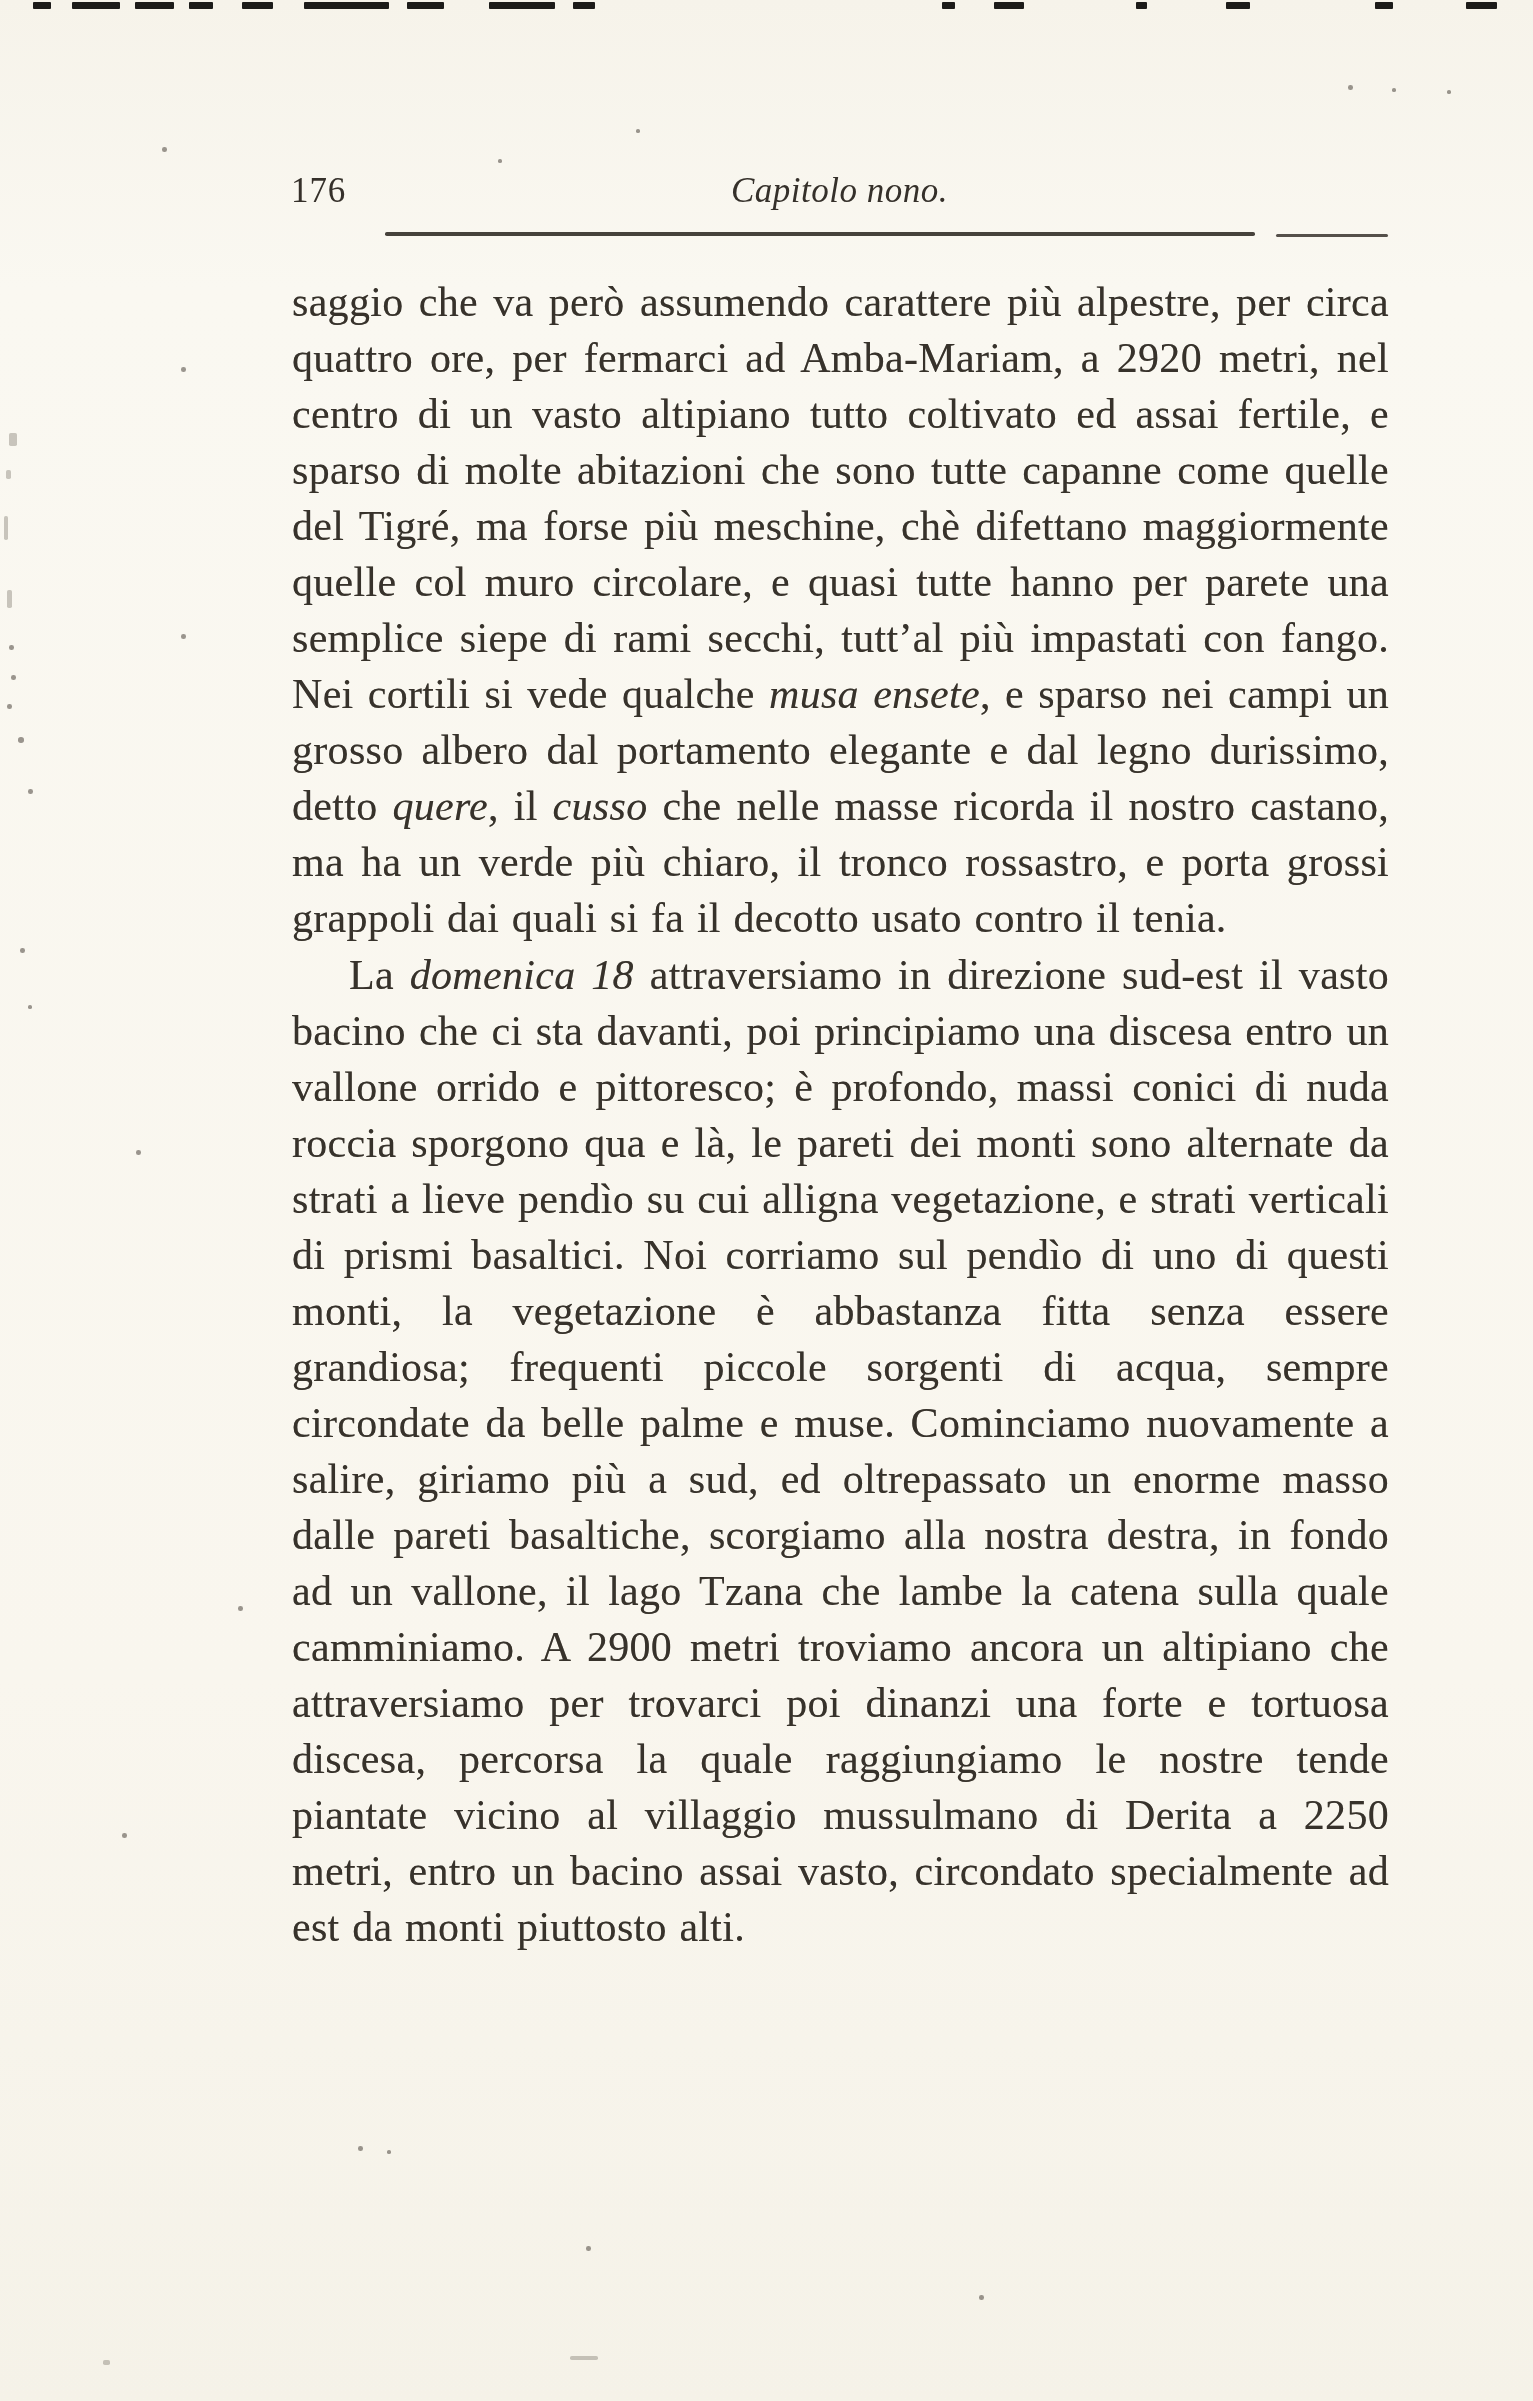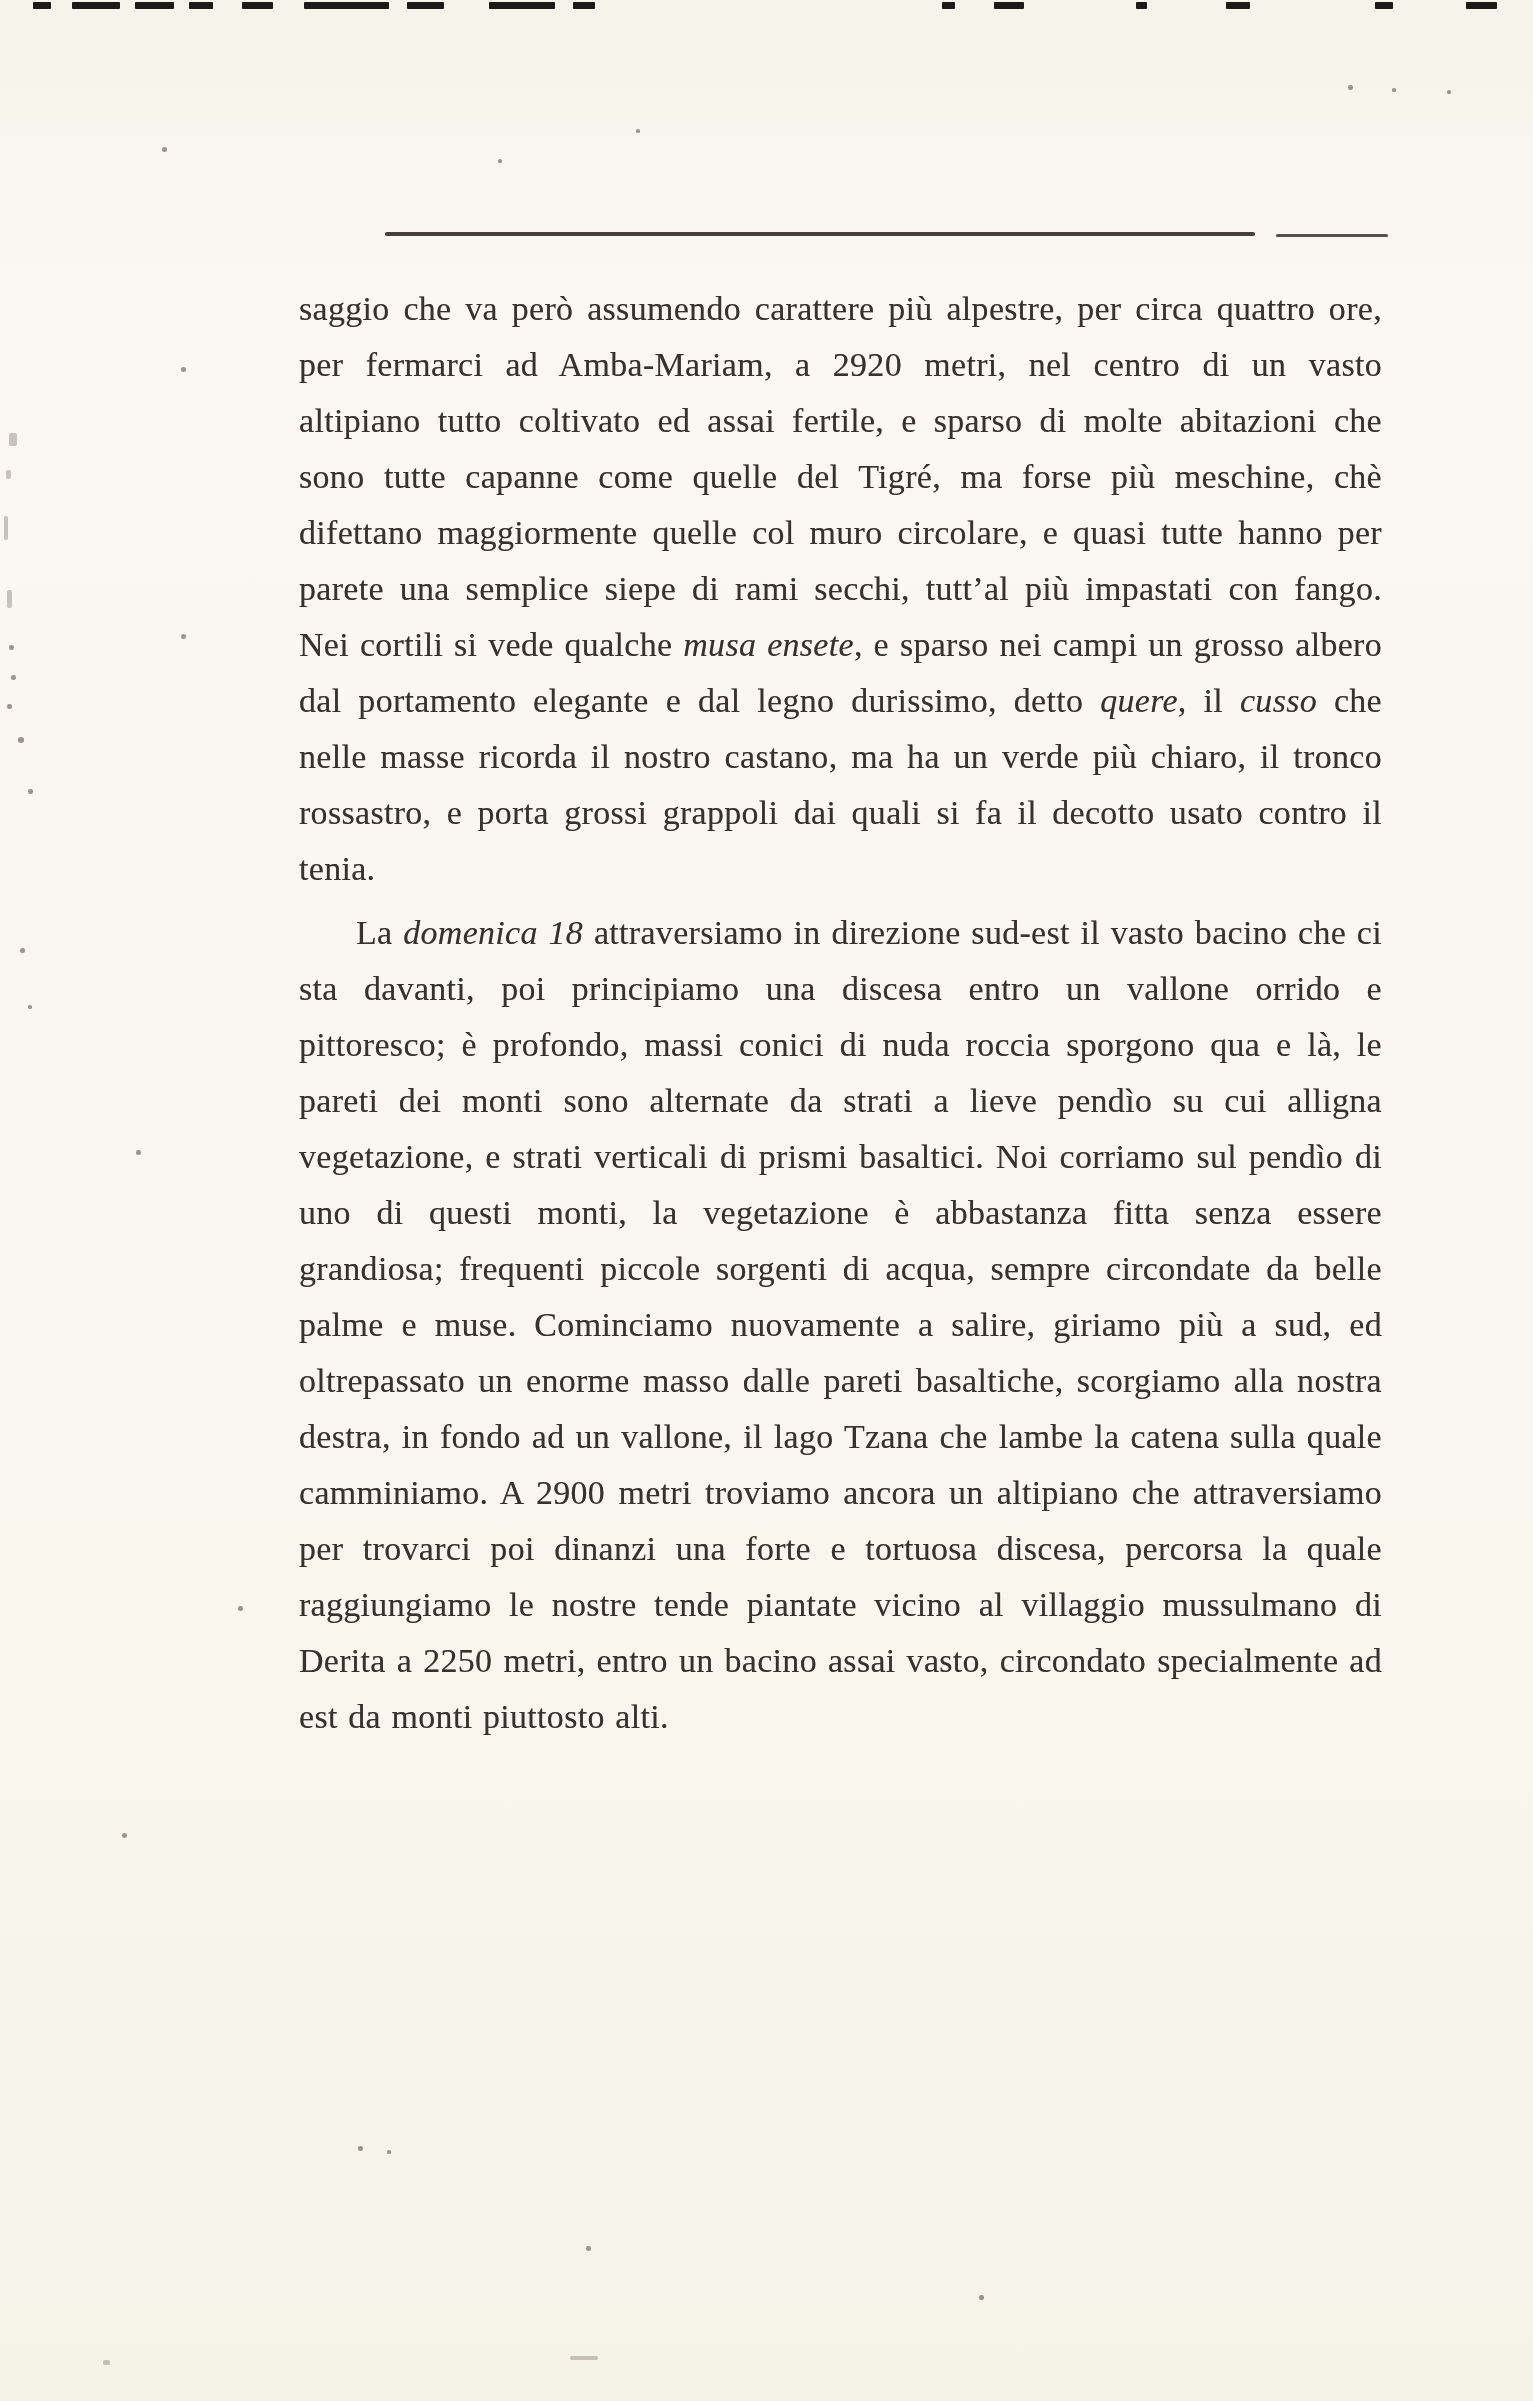--- a/index.html
+++ b/index.html
@@ -80,22 +80,22 @@
     border-radius: 1.8px;
   }
   
   .text-block {
     position: absolute;
     left: 291px;
     top: 273px;
     width: 1099px;
   }
   .para {
-    margin: 8px;
-    font-size: 34px;
+    margin: 1px;
+    font-size: 42px;
     line-height: 56px;
     text-align: justify;
     letter-spacing: 0.3px;
     word-spacing: 1.8px;
     color: #37322b;
     text-shadow: 0 0 0.5px rgba(55, 50, 43, 0.45);
   }
   .para.indent { text-indent: 57px; }
   .it { font-style: italic; }
 </style>
@@ -146,20 +146,24 @@
     <span class="speck" style="left:238px;top:1606px;width:4.6px;height:4.6px;"></span>
     <span class="speck" style="left:122px;top:1833px;width:4.6px;height:4.6px;"></span>
     <span class="speck" style="left:358px;top:2146px;width:4.6px;height:4.6px;"></span>
     <span class="speck" style="left:387px;top:2150px;width:3.7px;height:3.7px;"></span>
     <span class="speck" style="left:586px;top:2246px;width:4.6px;height:4.6px;"></span>
     <span class="speck" style="left:979px;top:2295px;width:4.6px;height:4.6px;"></span>
     <span class="smudge" style="left:570px;top:2356px;width:28px;height:3.7px;"></span>
     <span class="smudge" style="left:103px;top:2360px;width:7.4px;height:4.6px;"></span>
   </div>
 
+  <header class="page-header">
+    <span class="page-number">176</span>
+    <span class="running-title">Capitolo nono.</span>
+  </header>
   <div class="rule-main"></div>
   <div class="rule-short"></div>
 
   <main class="text-block">
     <p class="para"><span>saggio che va però assumendo carattere più alpestre, per circa quattro ore, per fermarci ad Amba-Mariam, a 2920 metri, nel centro di un vasto altipiano tutto coltivato ed assai fertile, e sparso di molte abitazioni che sono tutte capanne come quelle del Tigré, ma forse più meschine, chè difettano maggiormente quelle col muro circolare, e quasi tutte hanno per parete una semplice siepe di rami secchi, tutt’al più impastati con fango. Nei cortili si vede qualche </span><span class="it">musa ensete</span><span>, e sparso nei campi un grosso albero dal portamento elegante e dal legno durissimo, detto </span><span class="it">quere</span><span>, il </span><span class="it">cusso</span><span> che nelle masse ricorda il nostro castano, ma ha un verde più chiaro, il tronco rossastro, e porta grossi grappoli dai quali si fa il decotto usato contro il tenia.</span></p>
 
     <p class="para indent"><span>La </span><span class="it">domenica 18</span><span> attraversiamo in direzione sud-est il vasto bacino che ci sta davanti, poi principiamo una discesa entro un vallone orrido e pittoresco; è profondo, massi conici di nuda roccia sporgono qua e là, le pareti dei monti sono alternate da strati a lieve pendìo su cui alligna vegetazione, e strati verticali di prismi basaltici. Noi corriamo sul pendìo di uno di questi monti, la vegetazione è abbastanza fitta senza essere grandiosa; frequenti piccole sorgenti di acqua, sempre circondate da belle palme e muse. Cominciamo nuovamente a salire, giriamo più a sud, ed oltrepassato un enorme masso dalle pareti basaltiche, scorgiamo alla nostra destra, in fondo ad un vallone, il lago Tzana che lambe la catena sulla quale camminiamo. A 2900 metri troviamo ancora un altipiano che attraversiamo per trovarci poi dinanzi una forte e tortuosa discesa, percorsa la quale raggiungiamo le nostre tende piantate vicino al villaggio mussulmano di Derita a 2250 metri, entro un bacino assai vasto, circondato specialmente ad est da monti piuttosto alti.</span></p>
 
   </main>
 

